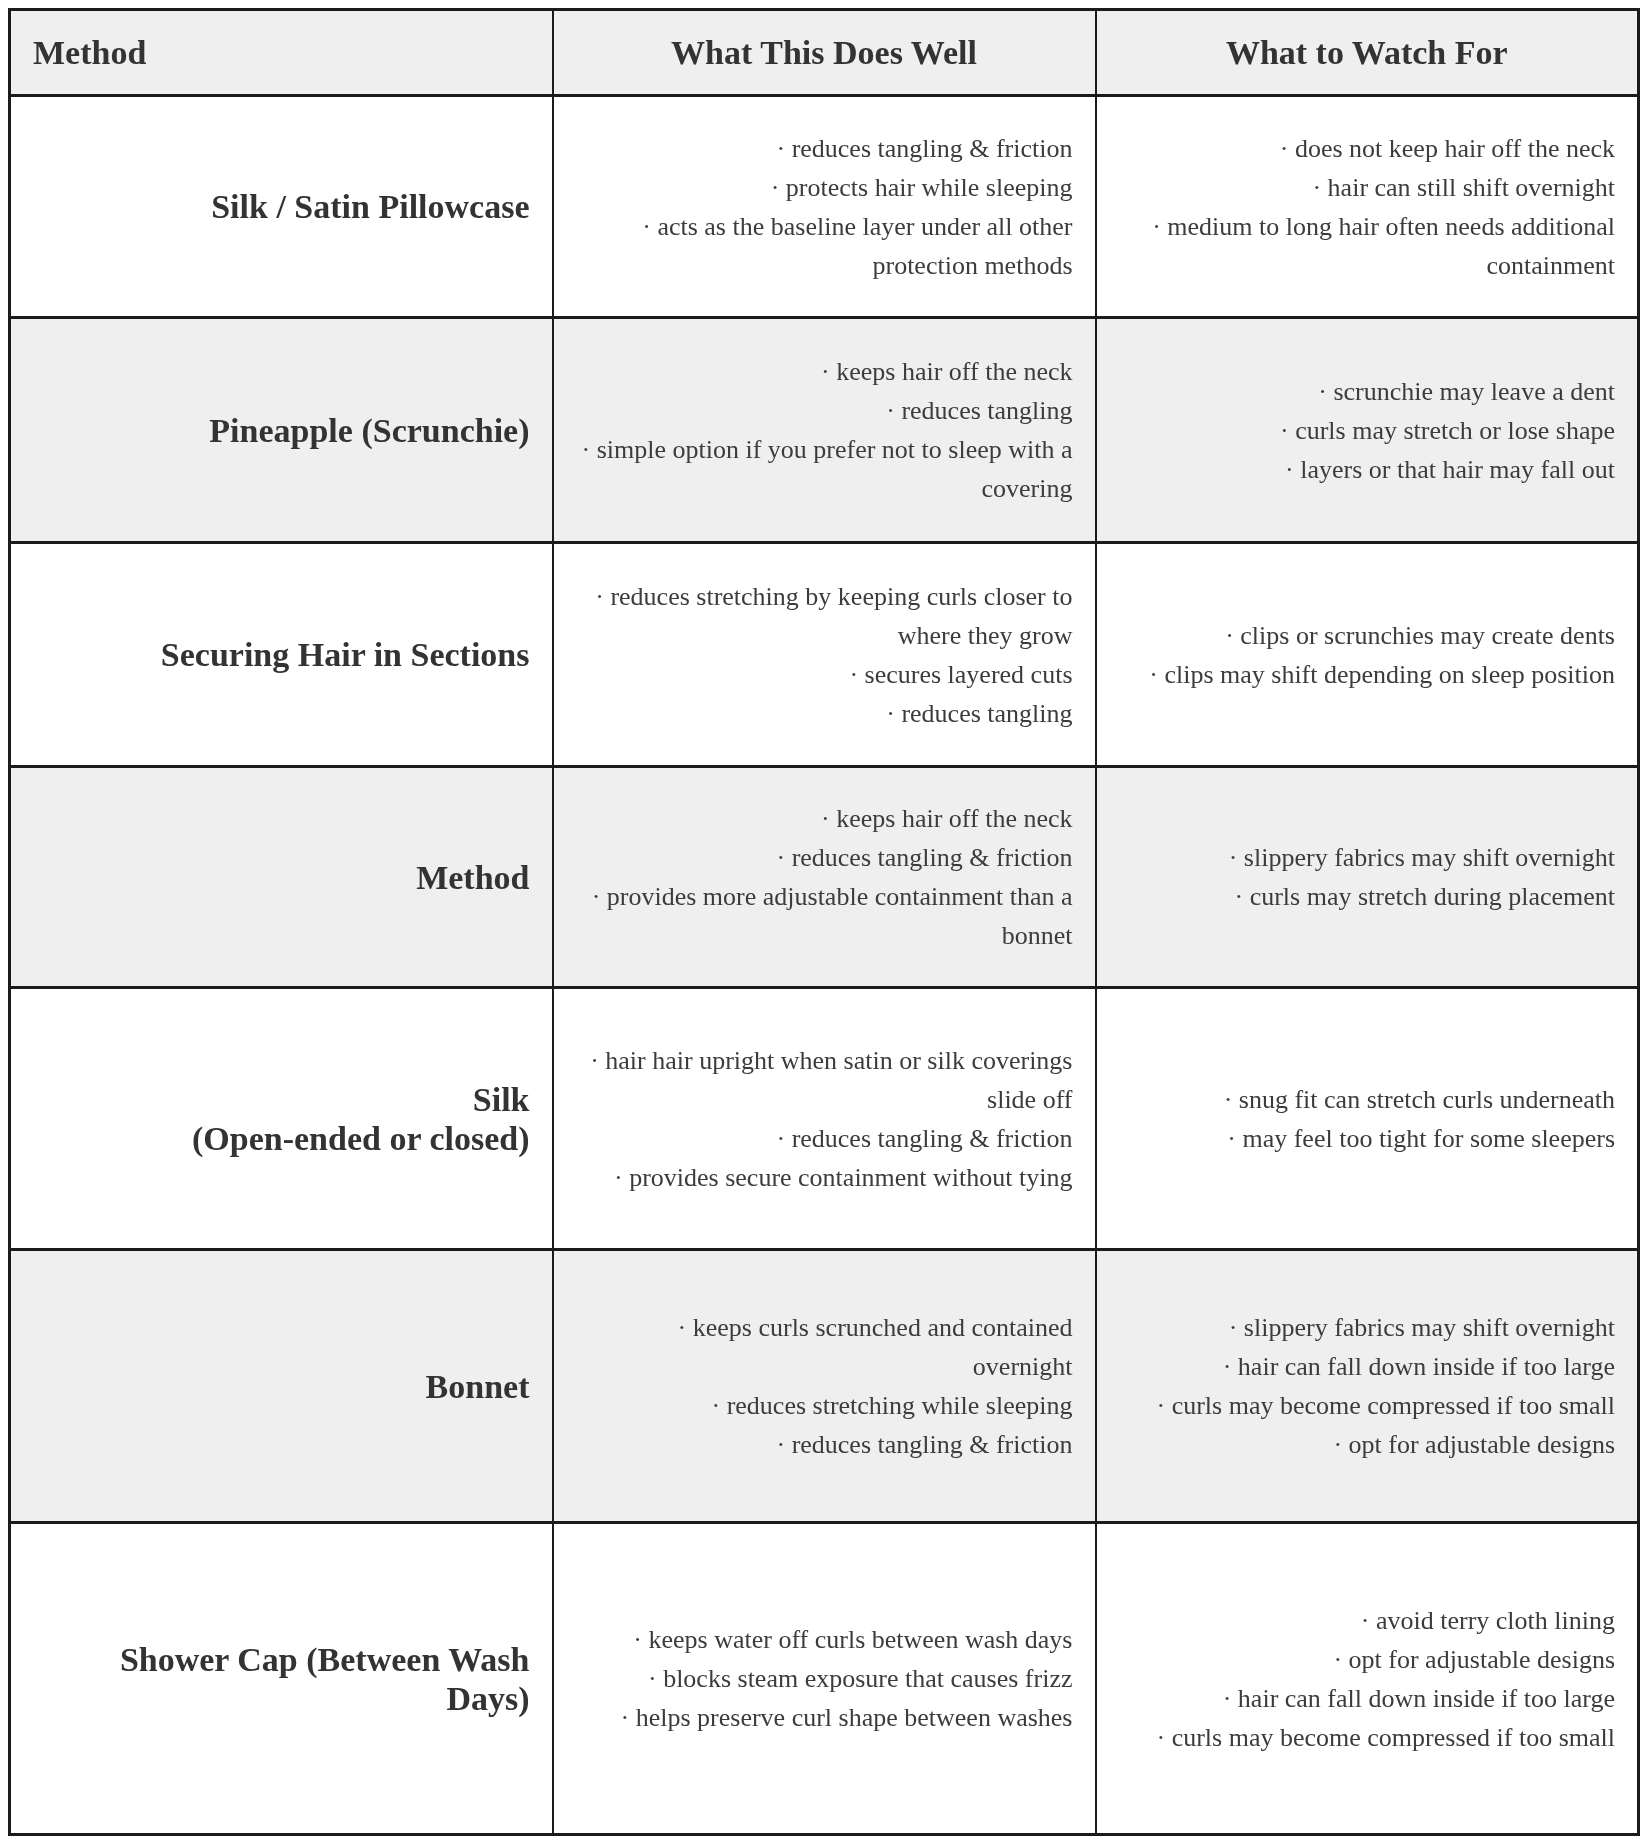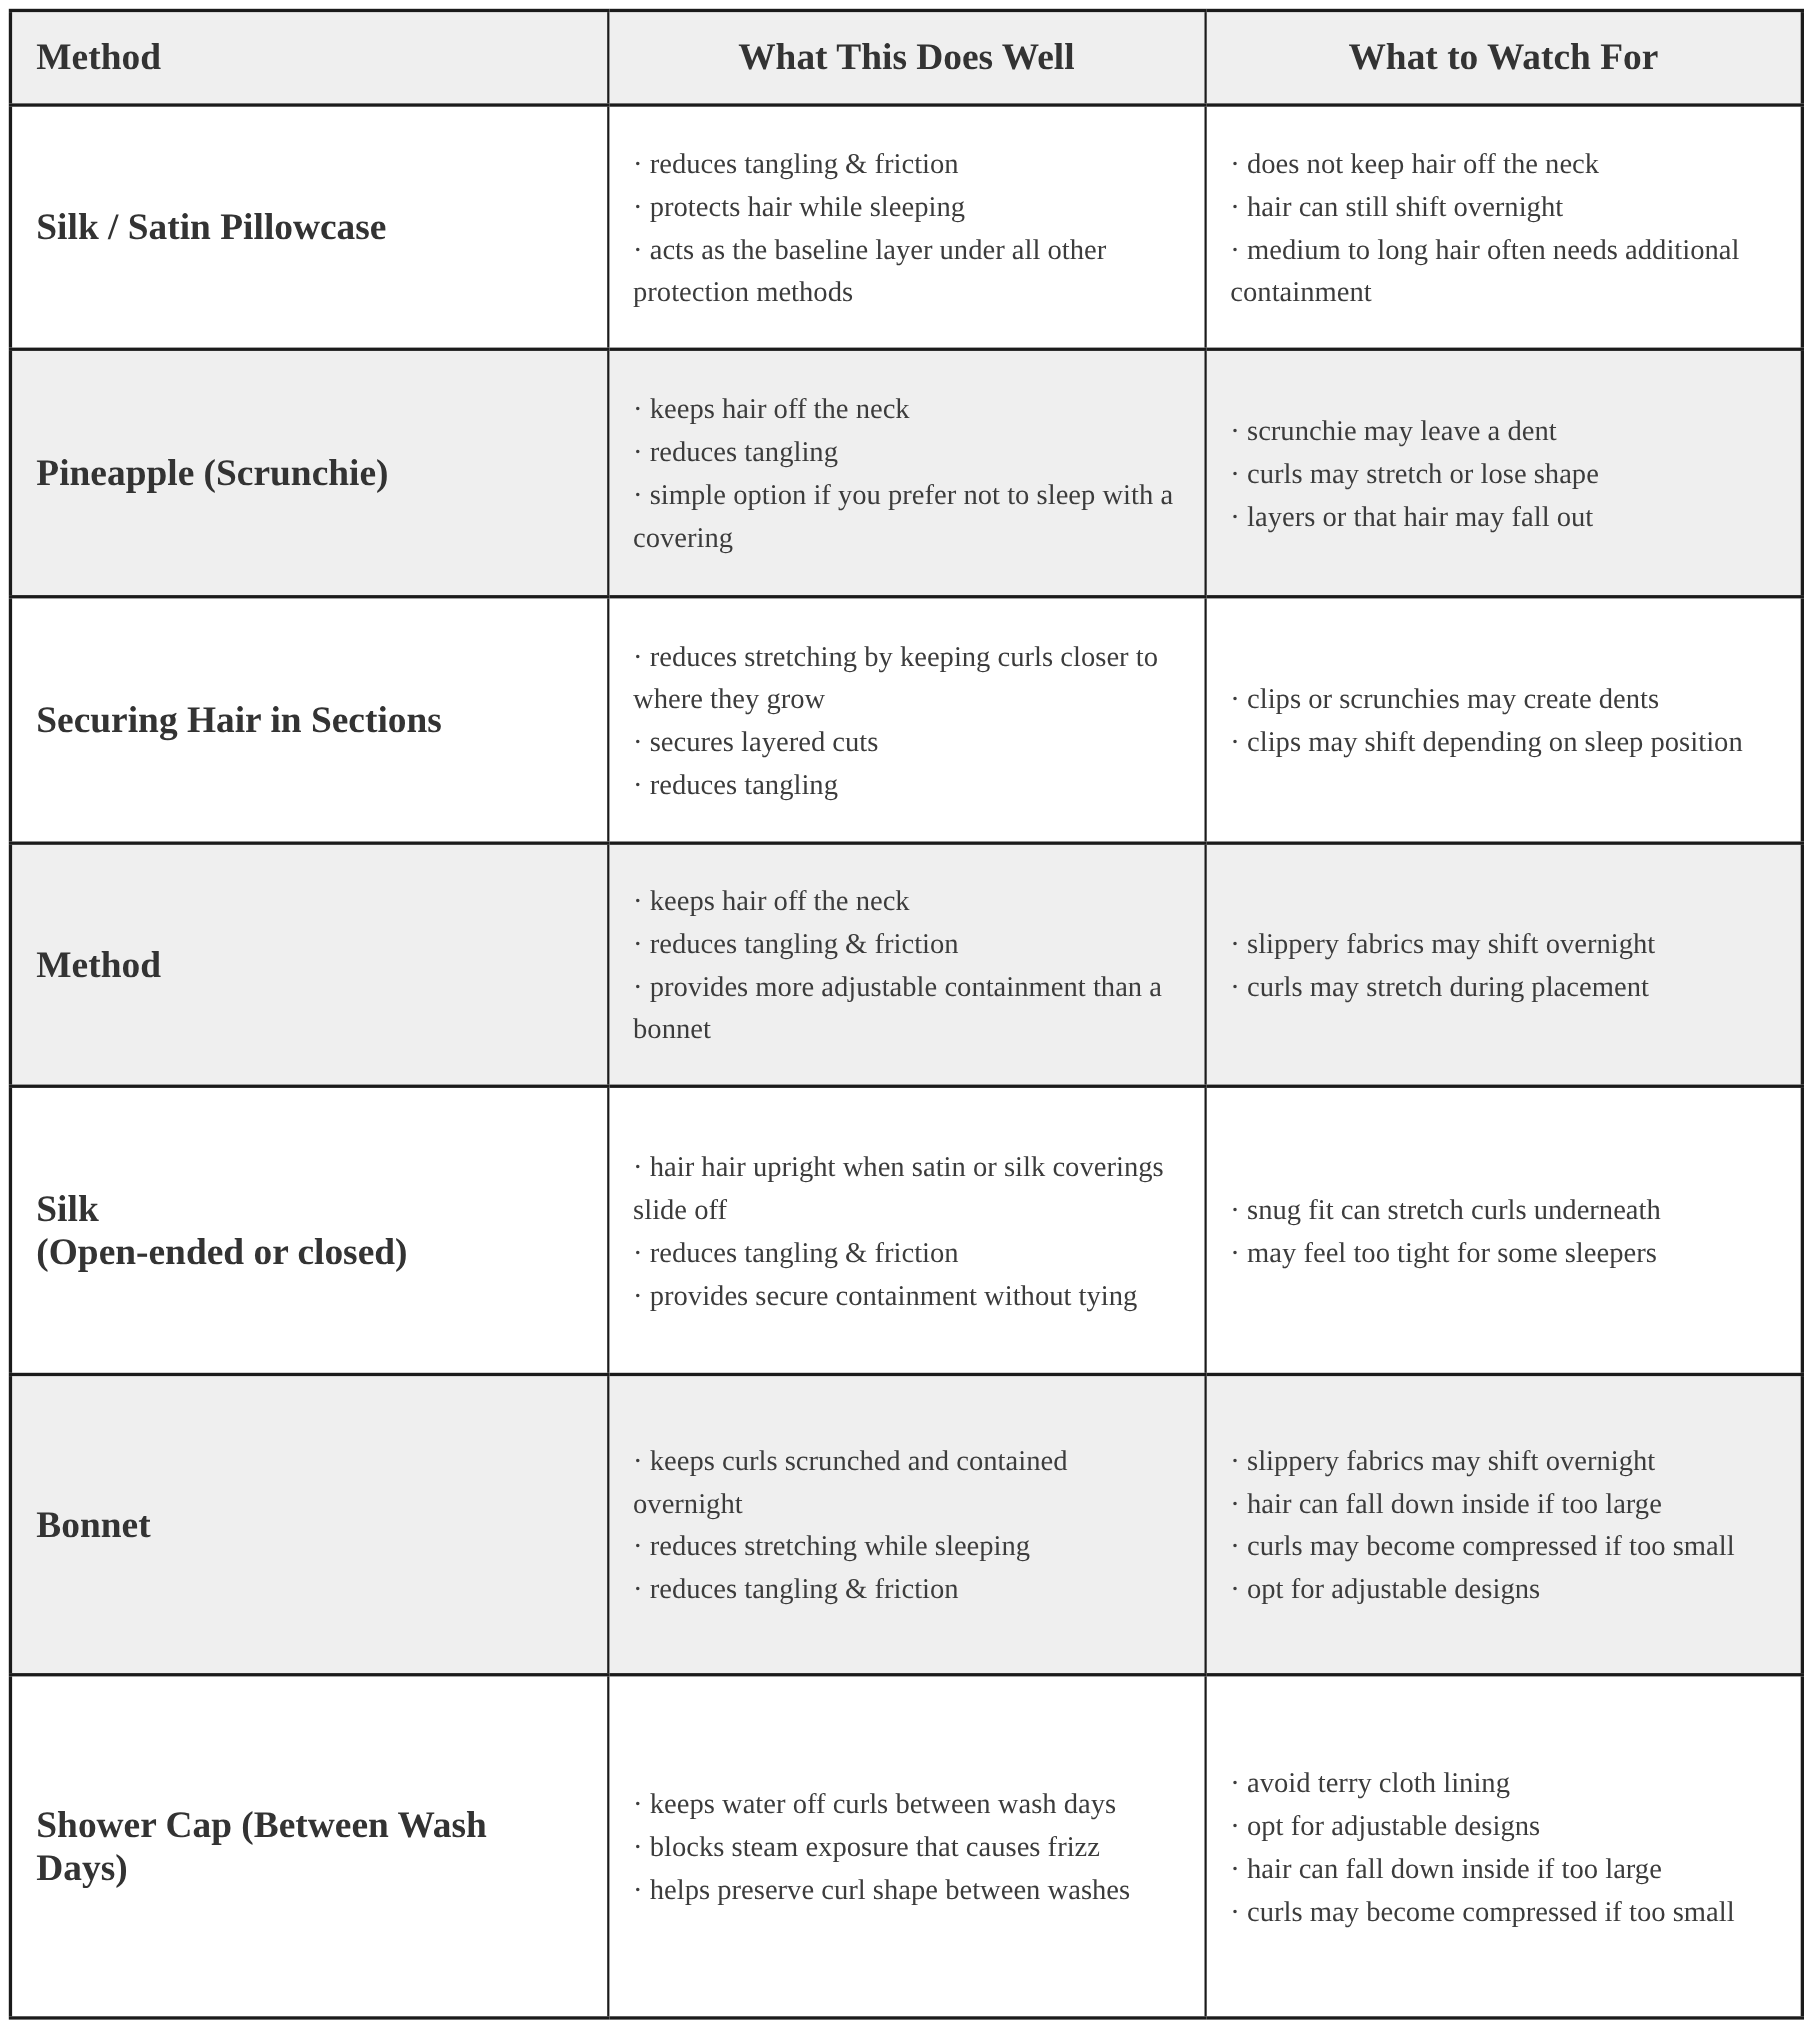--- a/index.html
+++ b/index.html
@@ -25,20 +25,21 @@
   }
   col{width:33.333%;}
   th,td{
     border-left:2px solid var(--border);
     border-right:2px solid var(--border);
     border-top:3px solid var(--border);
     border-bottom:3px solid var(--border);
     padding:20px 22px;
     vertical-align:middle;
     box-sizing:border-box;
+    text-align:right;
   }
   table{border:3px solid var(--border);}
   thead tr{height:86px;}
   thead th{
     background:var(--row-alt);
     font-size:34px;
     font-weight:bold;
     color:var(--text-strong);
     text-align:center;
   }

